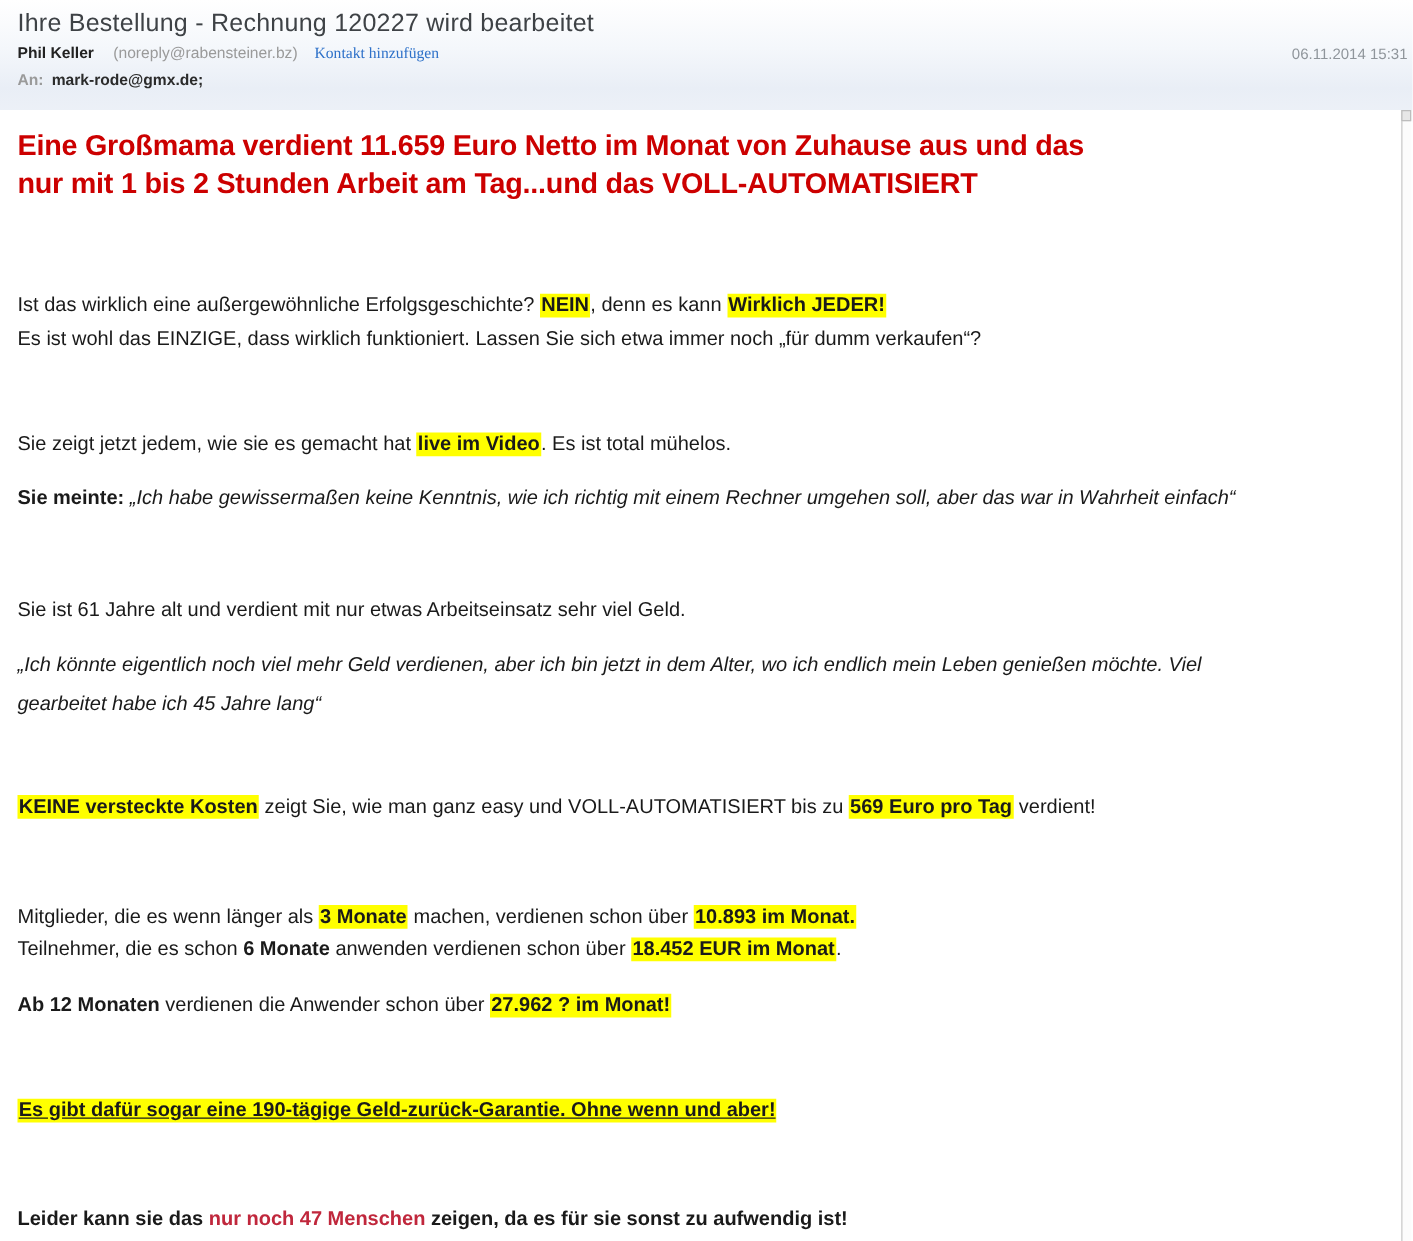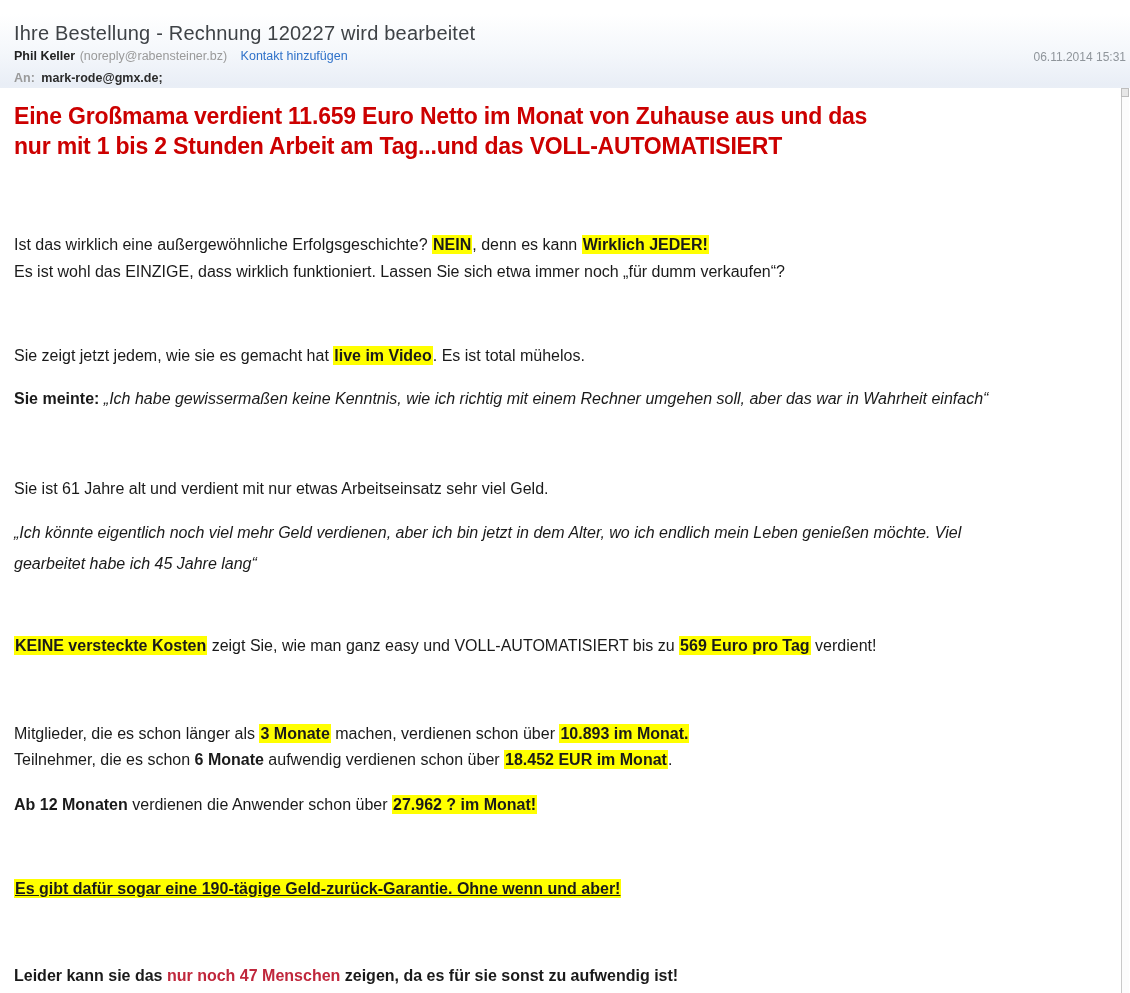--- a/index.html
+++ b/index.html
@@ -9,37 +9,37 @@
     color: #1a1a1a;
     width: 1130px;
     height: 993px;
     position: relative;
     overflow: hidden;
   }
   .screen { position: absolute; inset: 0; background: #ffffff; }
 
   
   .mail-header {
-    position: absolute; left: 0; top: 14px; width: 1130px; height: 98px;
+    position: absolute; left: 0; top: 0; width: 1130px; height: 98px;
     background: linear-gradient(180deg, #ffffff 0%, #f4f7fb 40%, #e9eef6 72%, #eef2f8 100%);
   }
   .subject {
     position: absolute; left: 14px; top: 8px;
     font-size: 20px; font-weight: 400; color: #3e4246;
     letter-spacing: 0.2px; white-space: nowrap;
   }
   .from-row {
     position: absolute; left: 14px; top: 35px;
     font-size: 12.5px; white-space: nowrap;
   }
   .sender-name { font-weight: 700; color: #222; }
-  .sender-email { color: #9a9a9a; margin-left: 1px; }
+  .sender-email { color: #9a9a9a; margin-left: 12px; }
   .add-contact {
     color: var(--link-blue, #2e71c9); margin-left: 10px;
-    text-decoration: none; cursor: pointer;
+    text-decoration: none; cursor: pointer; font-family: Liberation Serif, serif;
   }
   .mail-date {
     position: absolute; right: 4px; top: 36px;
     font-size: 12px; color: #8f959b; white-space: nowrap;
   }
   .to-row {
     position: absolute; left: 14px; top: 57px;
     font-size: 12.5px; white-space: nowrap;
   }
   .to-label { color: #9a9a9a; font-weight: bold; }
@@ -135,22 +135,22 @@
     <div class="para p5">
       <span class="line">„Ich könnte eigentlich noch viel mehr Geld verdienen, aber ich bin jetzt in dem Alter, wo ich endlich mein Leben genießen möchte. Viel</span>
       <span class="line">gearbeitet habe ich 45 Jahre lang“</span>
     </div>
 
     <div class="para p6">
       <span class="hl">KEINE versteckte Kosten</span><span> zeigt Sie, wie man ganz easy und VOLL-AUTOMATISIERT bis zu </span><span class="hl">569 Euro pro Tag</span><span> verdient!</span>
     </div>
 
     <div class="para p7">
-      <span class="line"><span>Mitglieder, die es schon länger als </span><span class="hl">3 Monate</span><span> machen, verdienen schon über </span><span class="hl">10.893 im Monat.</span></span>
-      <span class="line"><span>Teilnehmer, die es schon </span><span class="b">6 Monate</span><span> aufwendig verdienen schon über </span><span class="hl">18.452 EUR im Monat</span><span>.</span></span>
+      <span class="line"><span>Mitglieder, die es wenn länger als </span><span class="hl">3 Monate</span><span> machen, verdienen schon über </span><span class="hl">10.893 im Monat.</span></span>
+      <span class="line"><span>Teilnehmer, die es schon </span><span class="b">6 Monate</span><span> anwenden verdienen schon über </span><span class="hl">18.452 EUR im Monat</span><span>.</span></span>
     </div>
 
     <div class="para p8">
       <span class="b">Ab 12 Monaten</span><span> verdienen die Anwender schon über </span><span class="hl">27.962 ? im Monat!</span>
     </div>
 
     <div class="para p9">
       <span class="hl u">Es gibt dafür sogar eine 190-tägige Geld-zurück-Garantie. Ohne wenn und aber!</span>
     </div>
 

